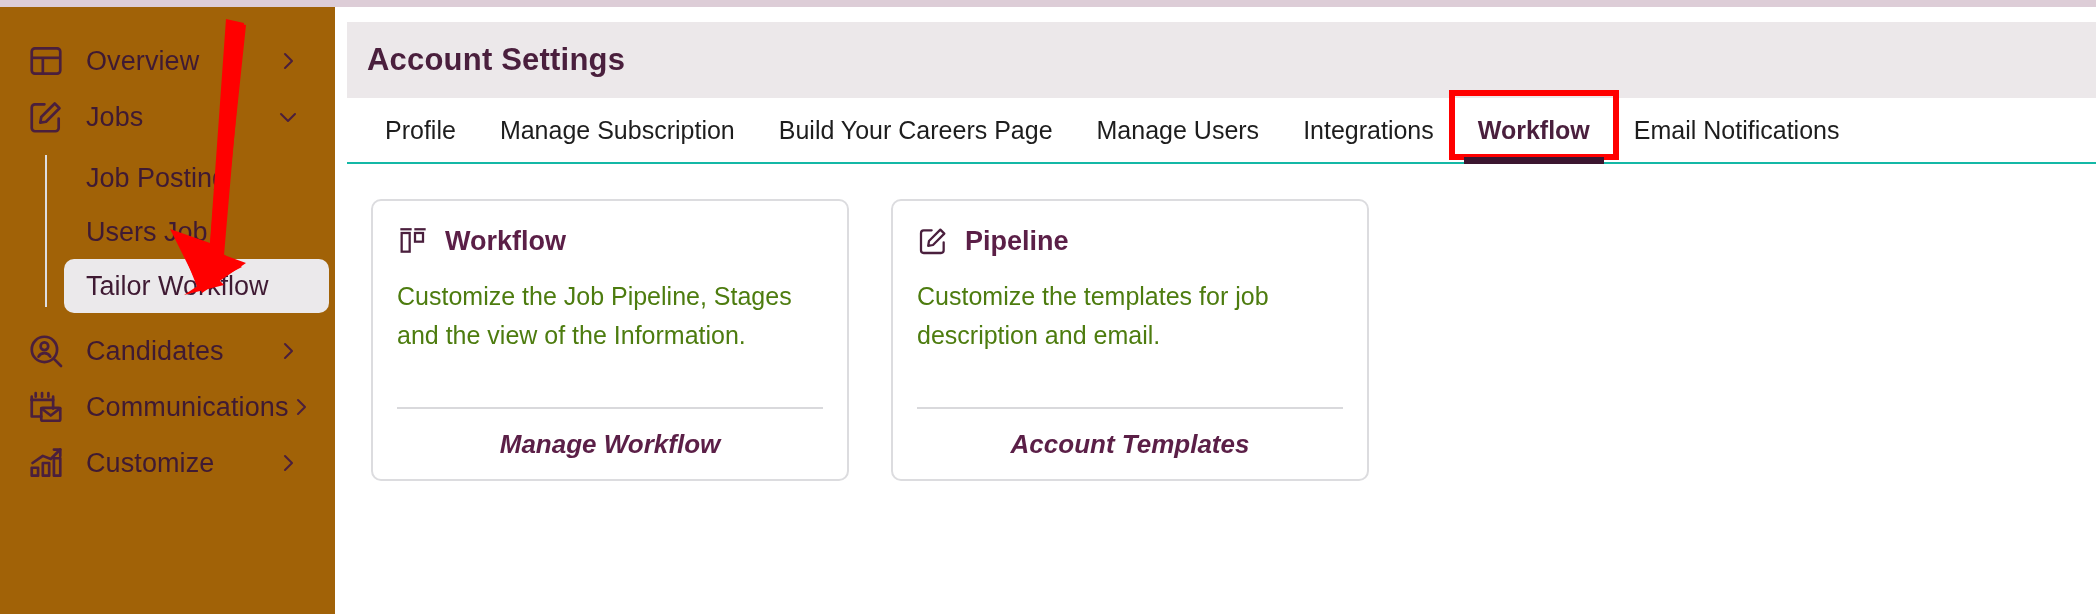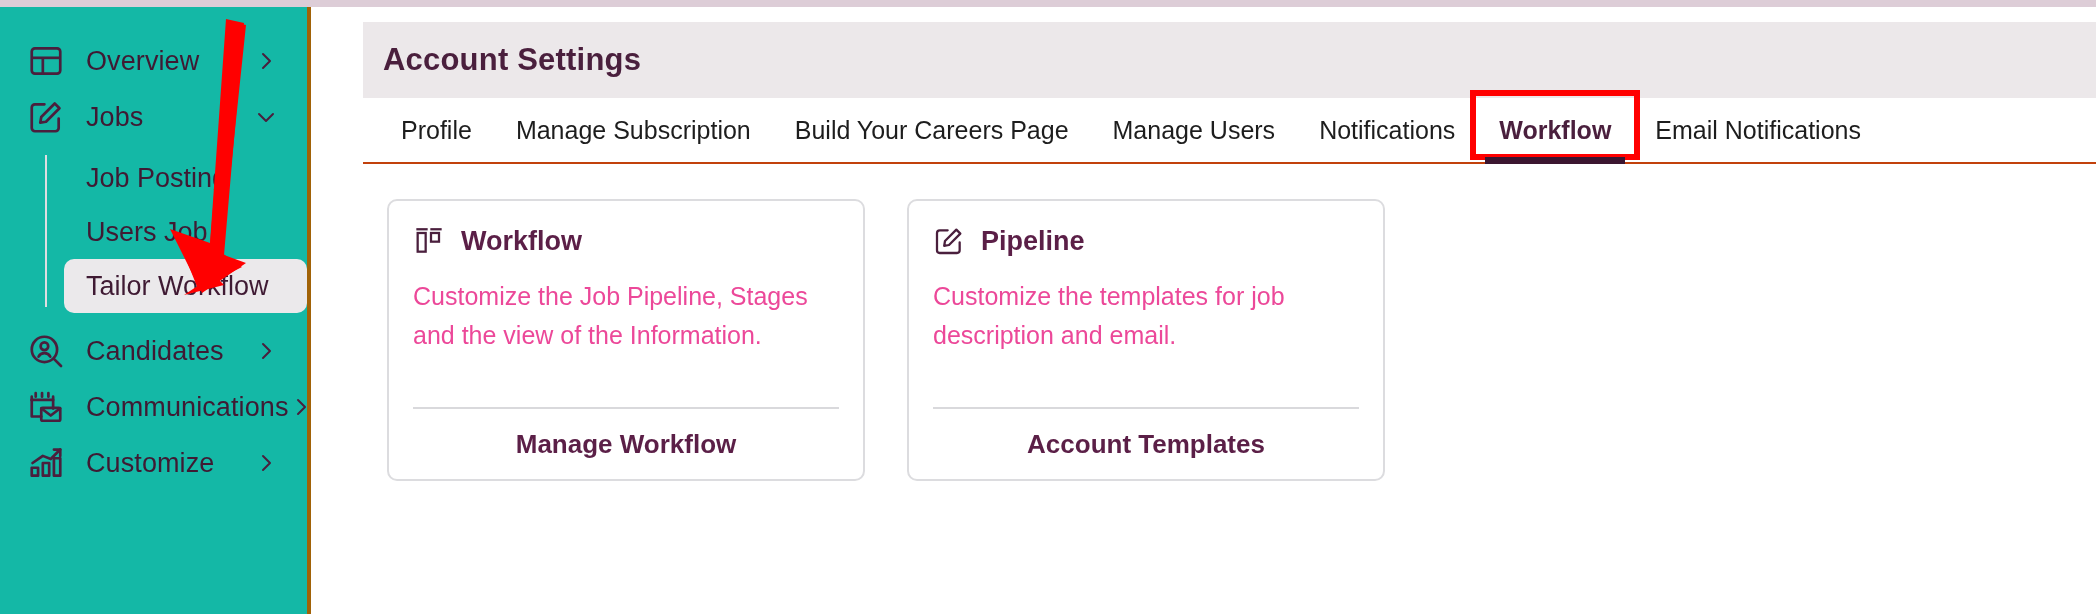--- a/index.html
+++ b/index.html
@@ -19,23 +19,23 @@
 
   
   .shell {
     position: absolute; top: 7px; left: 0;
     width: 2096px; height: 607px;
     display: flex;
   }
 
   
   .sidebar {
-    width: 311px; height: 607px;
-    background: #14b8a6;
-    border-right: 4px solid #a16207;
+    width: 335px; height: 607px;
+    background: #a16207;
+    border-right: 6px solid #a16207;
     position: relative;
     padding-top: 26px;
   }
   .nav-item {
     display: flex; align-items: center;
     height: 56px;
     padding: 0 28px 0 24px;
     cursor: pointer;
     position: relative;
   }
@@ -81,42 +81,41 @@
     white-space: nowrap;
   }
   .sub-item.active { background: #ebe9eb; }
 
   
   .content {
     flex: 1 1 auto;
     height: 540px;
     background: #ffffff;
     position: relative;
-    margin-left: 40px;
   }
   .page-banner {
     margin: 15px 0 0 12px;
     height: 76px;
     background: #ece8ea;
     display: flex; align-items: center;
     padding-left: 20px;
   }
   .page-title {
     font-size: 31px;
     font-weight: bold;
     color: #4a1f3d;
     letter-spacing: .2px;
   }
 
   
   .tabbar {
     margin-left: 12px;
     height: 66px;
     display: flex; align-items: flex-end;
-    border-bottom: 2px solid #c2410c;
+    border-bottom: 2px solid #14b8a6;
     position: relative;
   }
   .tab {
     position: relative;
     height: 64px;
     display: flex; align-items: center;
     padding: 0 22px;
     font-size: 25px;
     color: #1d1d1d;
     white-space: nowrap;
@@ -161,29 +160,30 @@
   .card-head {
     display: flex; align-items: center; gap: 16px;
     margin-bottom: 20px;
   }
   .card-ico { color:#4a1f3d; display:flex; }
   .card-ico svg { display:block; }
   .card-title {
     font-size: 27px; font-weight: bold; color: #5b1f47;
   }
   .card-desc {
-    font-size: 25px; color: #ec4899; line-height: 1.54;
+    font-size: 25px; color: #4d7c0f; line-height: 1.54;
     flex: 1 1 auto;
   }
   .card-sep { height: 2px; background: #d9d9dc; margin: 0 0 0 0; }
   .card-action {
     height: 70px;
     display: flex; align-items: center; justify-content: center;
     font-size: 26px; font-weight: bold; color: #5b1f47;
     cursor: pointer;
+    font-style: italic;
   }
 
   
   .arrow-anno {
     position: absolute;
     left: 150px; top: 10px;
     width: 200px; height: 310px;
     pointer-events: none;
     z-index: 50;
   }
@@ -317,21 +317,21 @@
       <div class="tab">
         <span>Manage Subscription</span>
       </div>
       <div class="tab">
         <span>Build Your Careers Page</span>
       </div>
       <div class="tab">
         <span>Manage Users</span>
       </div>
       <div class="tab">
-        <span>Notifications</span>
+        <span>Integrations</span>
       </div>
       <div class="tab active highlight">
         <span>Workflow</span>
       </div>
       <div class="tab">
         <span>Email Notifications</span>
       </div>
     </div>
 
     <div class="cards">

